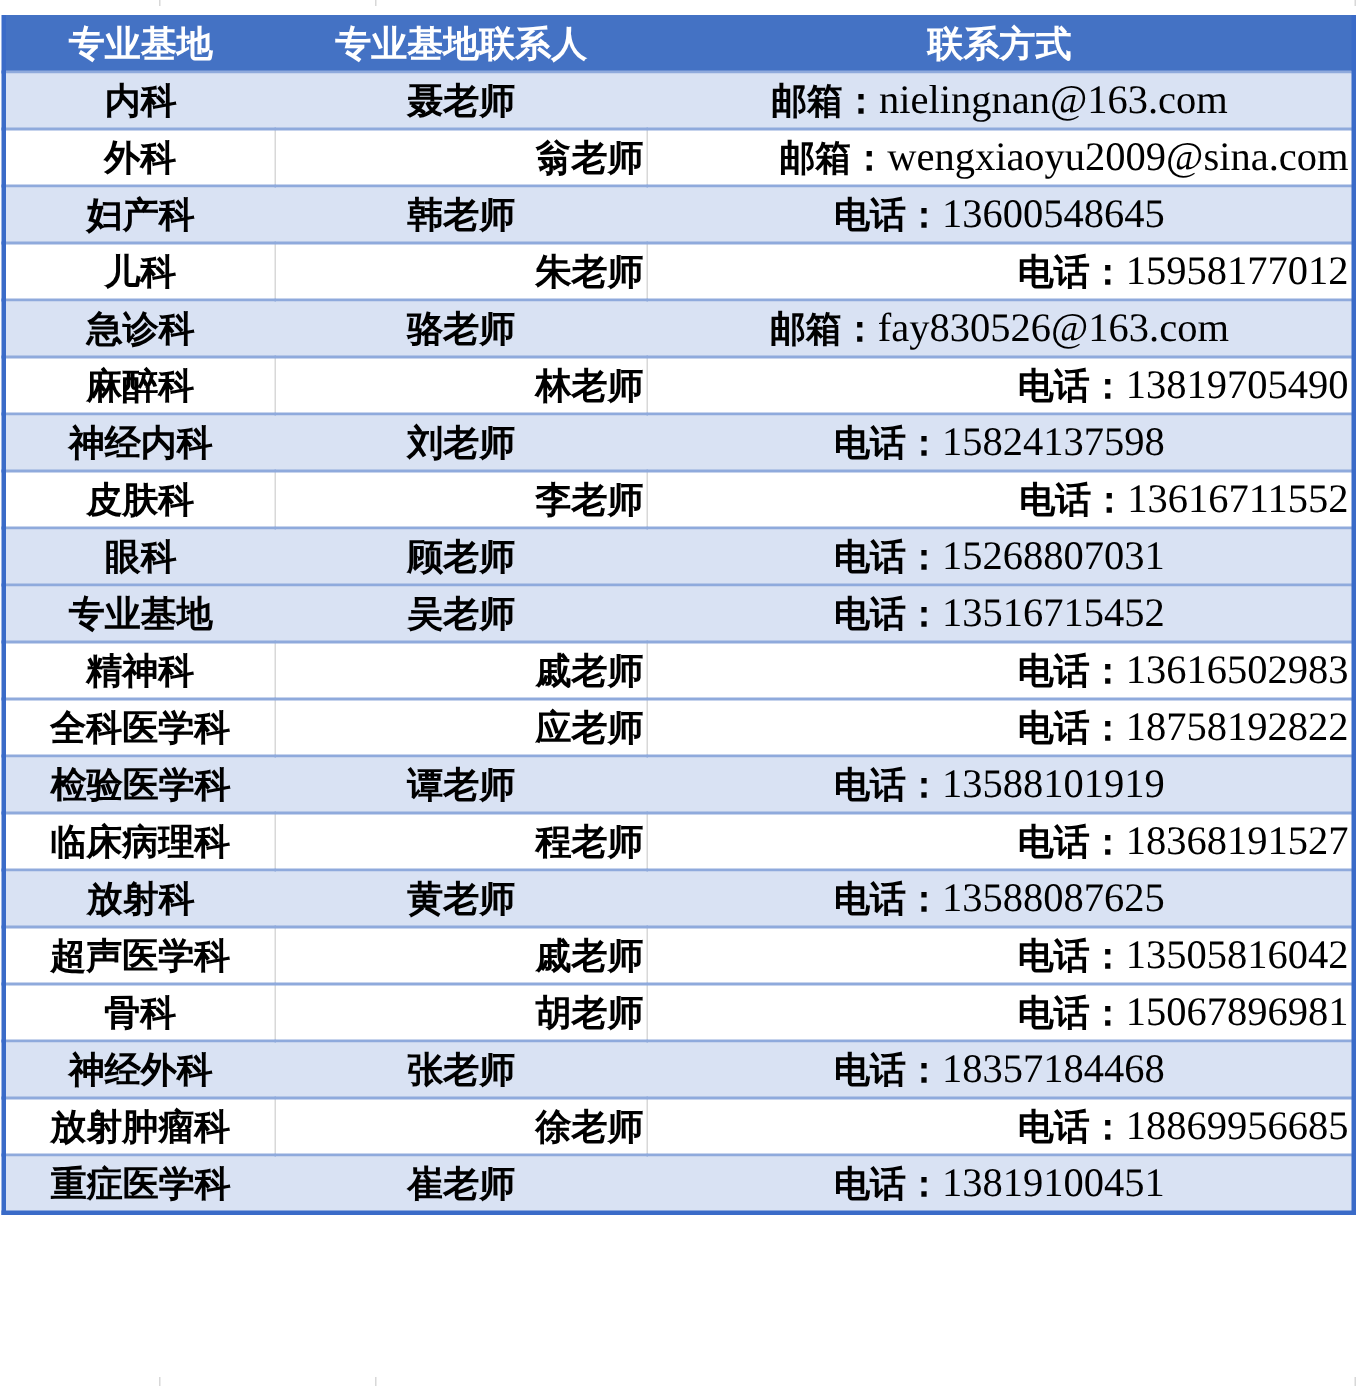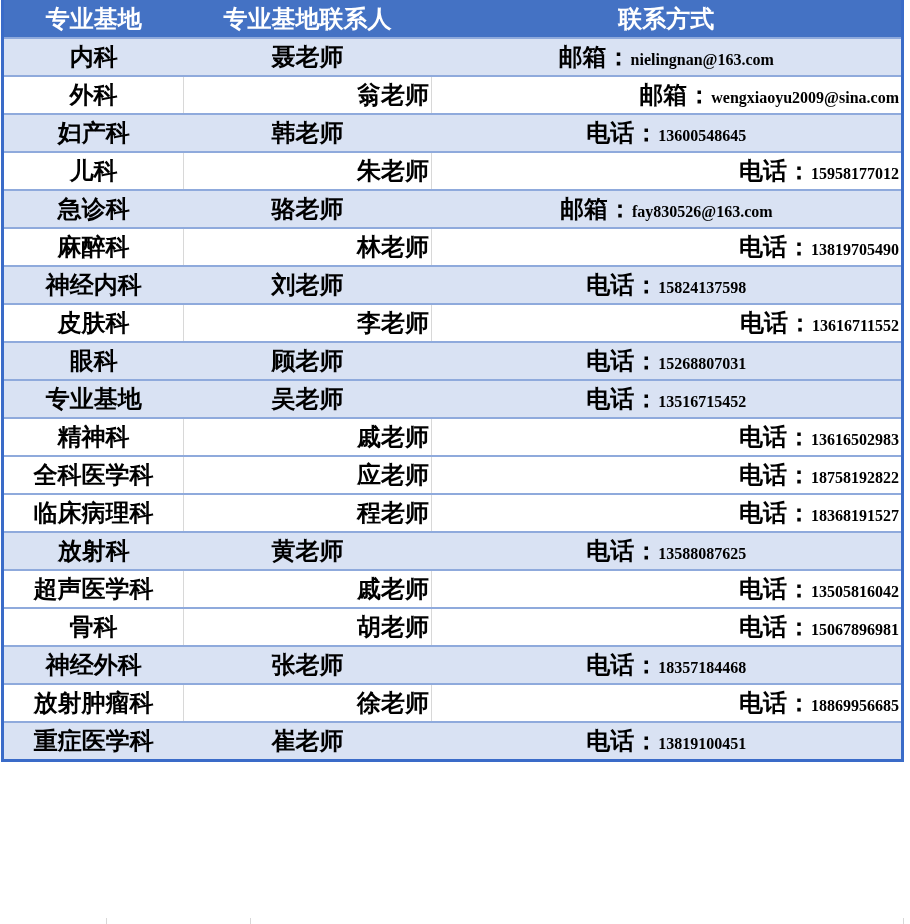--- a/index.html
+++ b/index.html
@@ -24,21 +24,21 @@
   
   .sliver{position:absolute;left:0;width:910px;background:#fff;}
   .sliver.top{top:0;height:4px;}
   .sliver.bottom{bottom:0;height:6px;}
   .sliver .v{position:absolute;top:0;height:100%;width:1px;background:var(--gridline-gray);}
   .sliver .v1{left:106px;}
   .sliver .v2{left:250px;}
   .sliver .v3{left:903px;}
 
   table.contact-table{
-    position:absolute;top:0;left:1px;width:903px;
+    position:absolute;top:10px;left:1px;width:903px;
     border-collapse:collapse;table-layout:fixed;
     border-left:3px solid var(--outer-border);
     border-right:3px solid var(--outer-border);
     border-bottom:3px solid var(--outer-border);
   }
   col.c1{width:181px;}
   col.c2{width:248px;}
   col.c3{width:471px;}
 
   th,td{
@@ -52,21 +52,21 @@
     font-size:24px;font-weight:bold;
   }
   tbody tr{height:38px;border-top:2px solid var(--row-separator);}
   tbody tr.shaded{background:var(--row-alt-bg);margin-left:40px;}
   tbody tr.plain{background:var(--row-plain-bg);}
   
   tbody tr.plain td + td{border-left:1px solid var(--gridline-gray);text-align:right;}
 
   td{font-size:24px;font-weight:bold;}
   td .contact-label{font-weight:bold;}
-  td .contact-value{font-weight:bold;font-size:16px;}
+  td .contact-value{font-weight:normal;font-size:27px;}
 </style>
 </head>
 <body>
 
 <div class="page">
 
   <div class="sliver top">
     <i class="v v1"></i>
     <i class="v v2"></i>
     <i class="v v3"></i>
@@ -139,20 +139,25 @@
         <tr class="plain">
     <td>精神科</td>
     <td>戚老师</td>
     <td><span class="contact-label">电话：</span><span class="contact-value">13616502983</span></td>
   </tr>
         <tr class="plain">
     <td>全科医学科</td>
     <td>应老师</td>
     <td><span class="contact-label">电话：</span><span class="contact-value">18758192822</span></td>
   </tr>
+        <tr class="shaded">
+    <td>检验医学科</td>
+    <td>谭老师</td>
+    <td><span class="contact-label">电话：</span><span class="contact-value">13588101919</span></td>
+  </tr>
         <tr class="plain">
     <td>临床病理科</td>
     <td>程老师</td>
     <td><span class="contact-label">电话：</span><span class="contact-value">18368191527</span></td>
   </tr>
         <tr class="shaded">
     <td>放射科</td>
     <td>黄老师</td>
     <td><span class="contact-label">电话：</span><span class="contact-value">13588087625</span></td>
   </tr>

